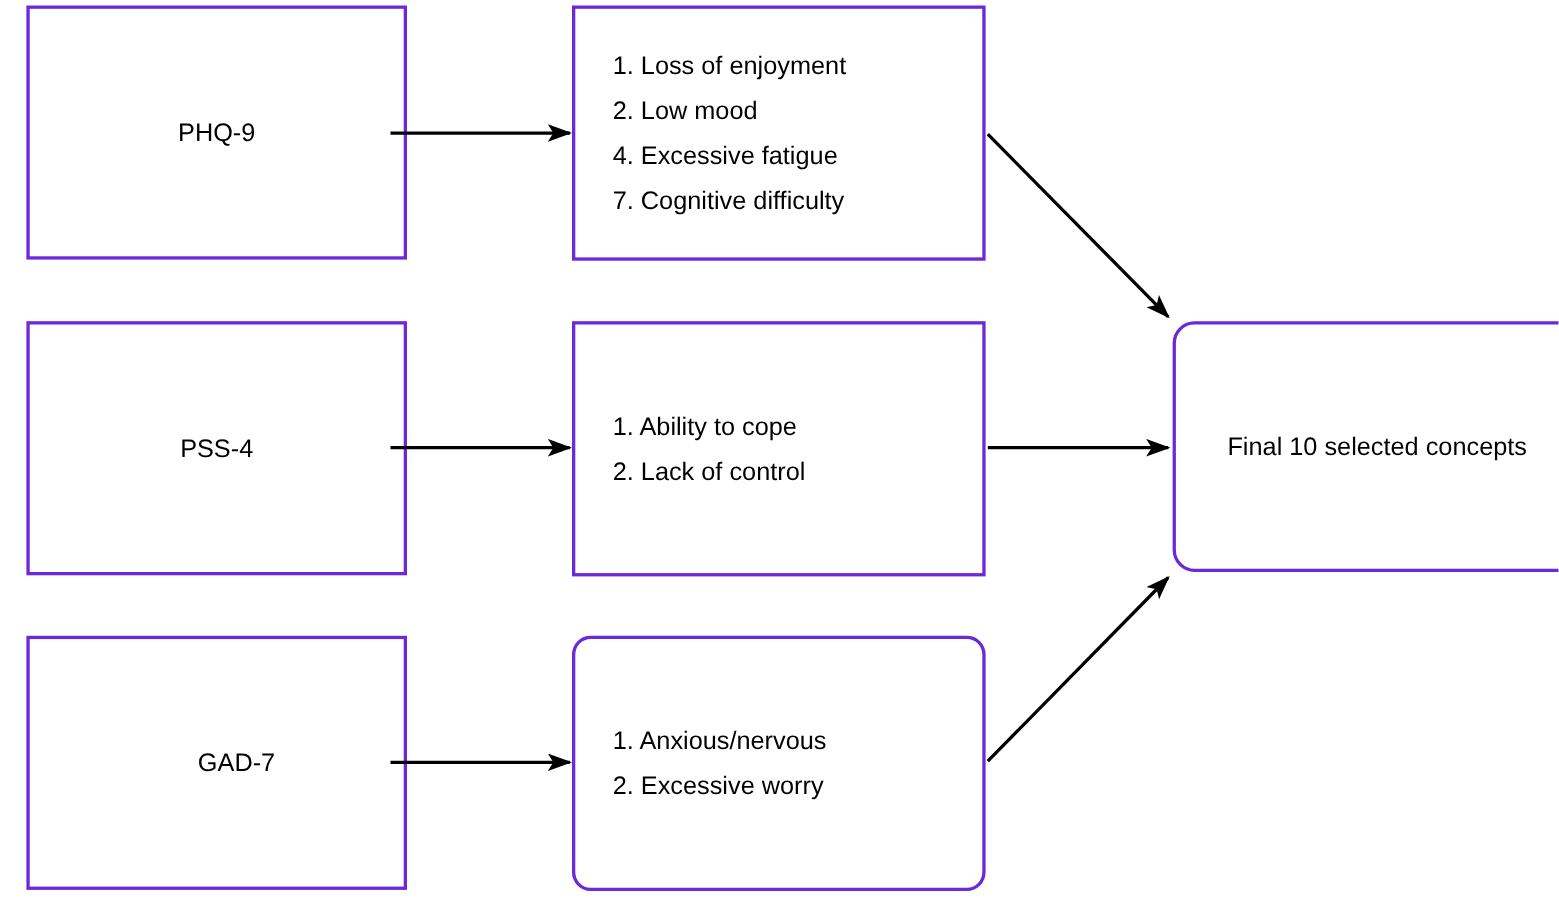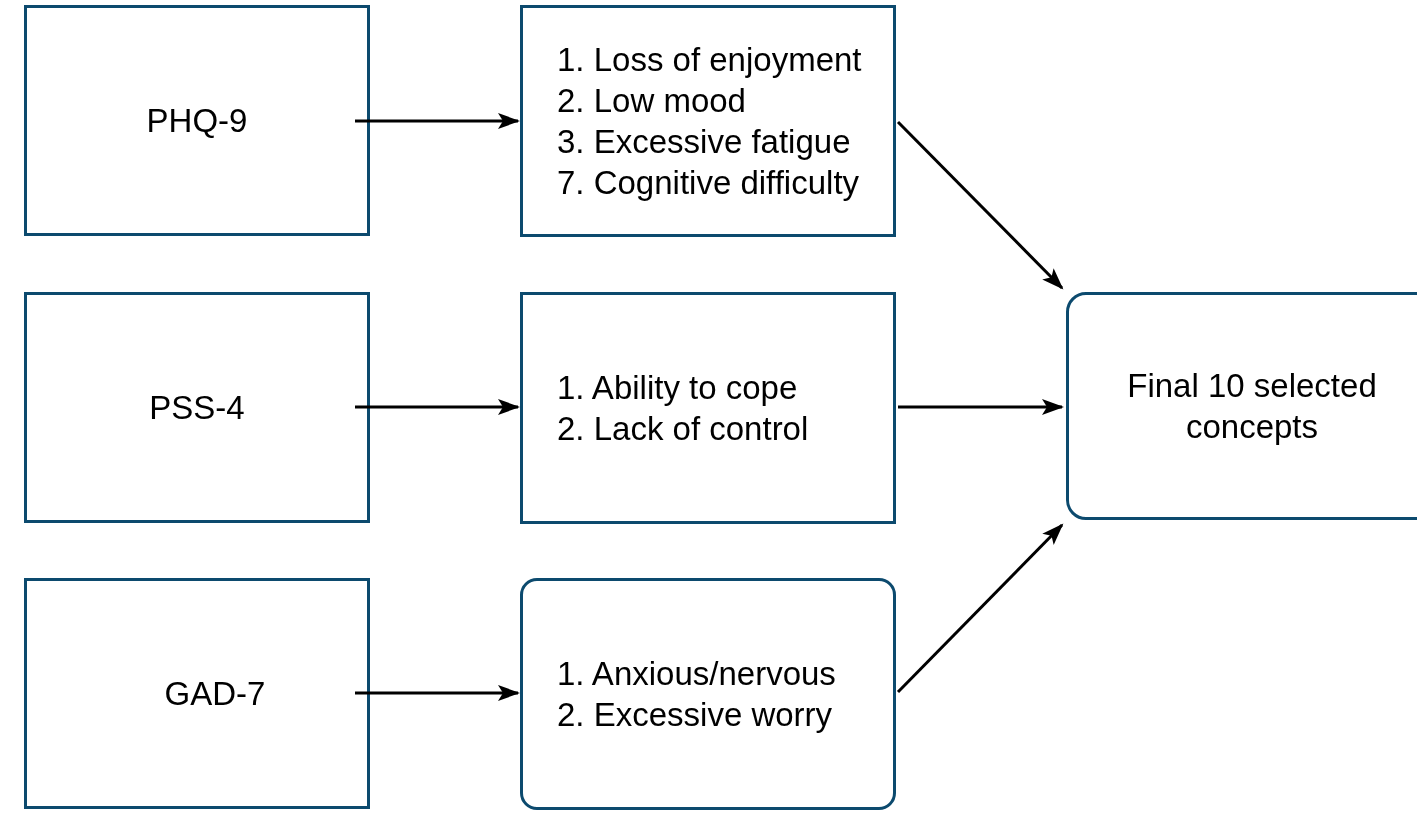--- a/index.html
+++ b/index.html
@@ -10,26 +10,26 @@
   }
   .canvas {
     position: relative;
     width: 1417px;
     height: 816px;
     background: #ffffff;
     overflow: hidden;
   }
   .box {
     position: absolute;
-    border: 3px solid #0c4a6e;
+    border: 3px solid #6d28d9;
     background: #ffffff;
     display: flex;
     align-items: center;
     justify-content: center;
-    font-size: 33px;
+    font-size: 23px;
     line-height: 41px;
     color: #000000;
   }
   
   .src { left: 24px; width: 346px; height: 231px; }
   .src-phq9 { top: 5px; }
   .src-pss4 { top: 292px; }
   .src-gad7 { top: 578px; padding-left: 36px; }
   
   .items {
@@ -69,21 +69,21 @@
   <div class="box src src-pss4">
     <span>PSS-4</span>
   </div>
   <div class="box src src-gad7">
     <span>GAD-7</span>
   </div>
 
   <div class="box items items-phq9">
     <div class="item-line">1. Loss of enjoyment</div>
     <div class="item-line">2. Low mood</div>
-    <div class="item-line">3. Excessive fatigue</div>
+    <div class="item-line">4. Excessive fatigue</div>
     <div class="item-line">7. Cognitive difficulty</div>
   </div>
   <div class="box items items-pss4">
     <div class="item-line">1. Ability to cope</div>
     <div class="item-line">2. Lack of control</div>
   </div>
   <div class="box items items-gad7">
     <div class="item-line">1. Anxious/nervous</div>
     <div class="item-line">2. Excessive worry</div>
   </div>

